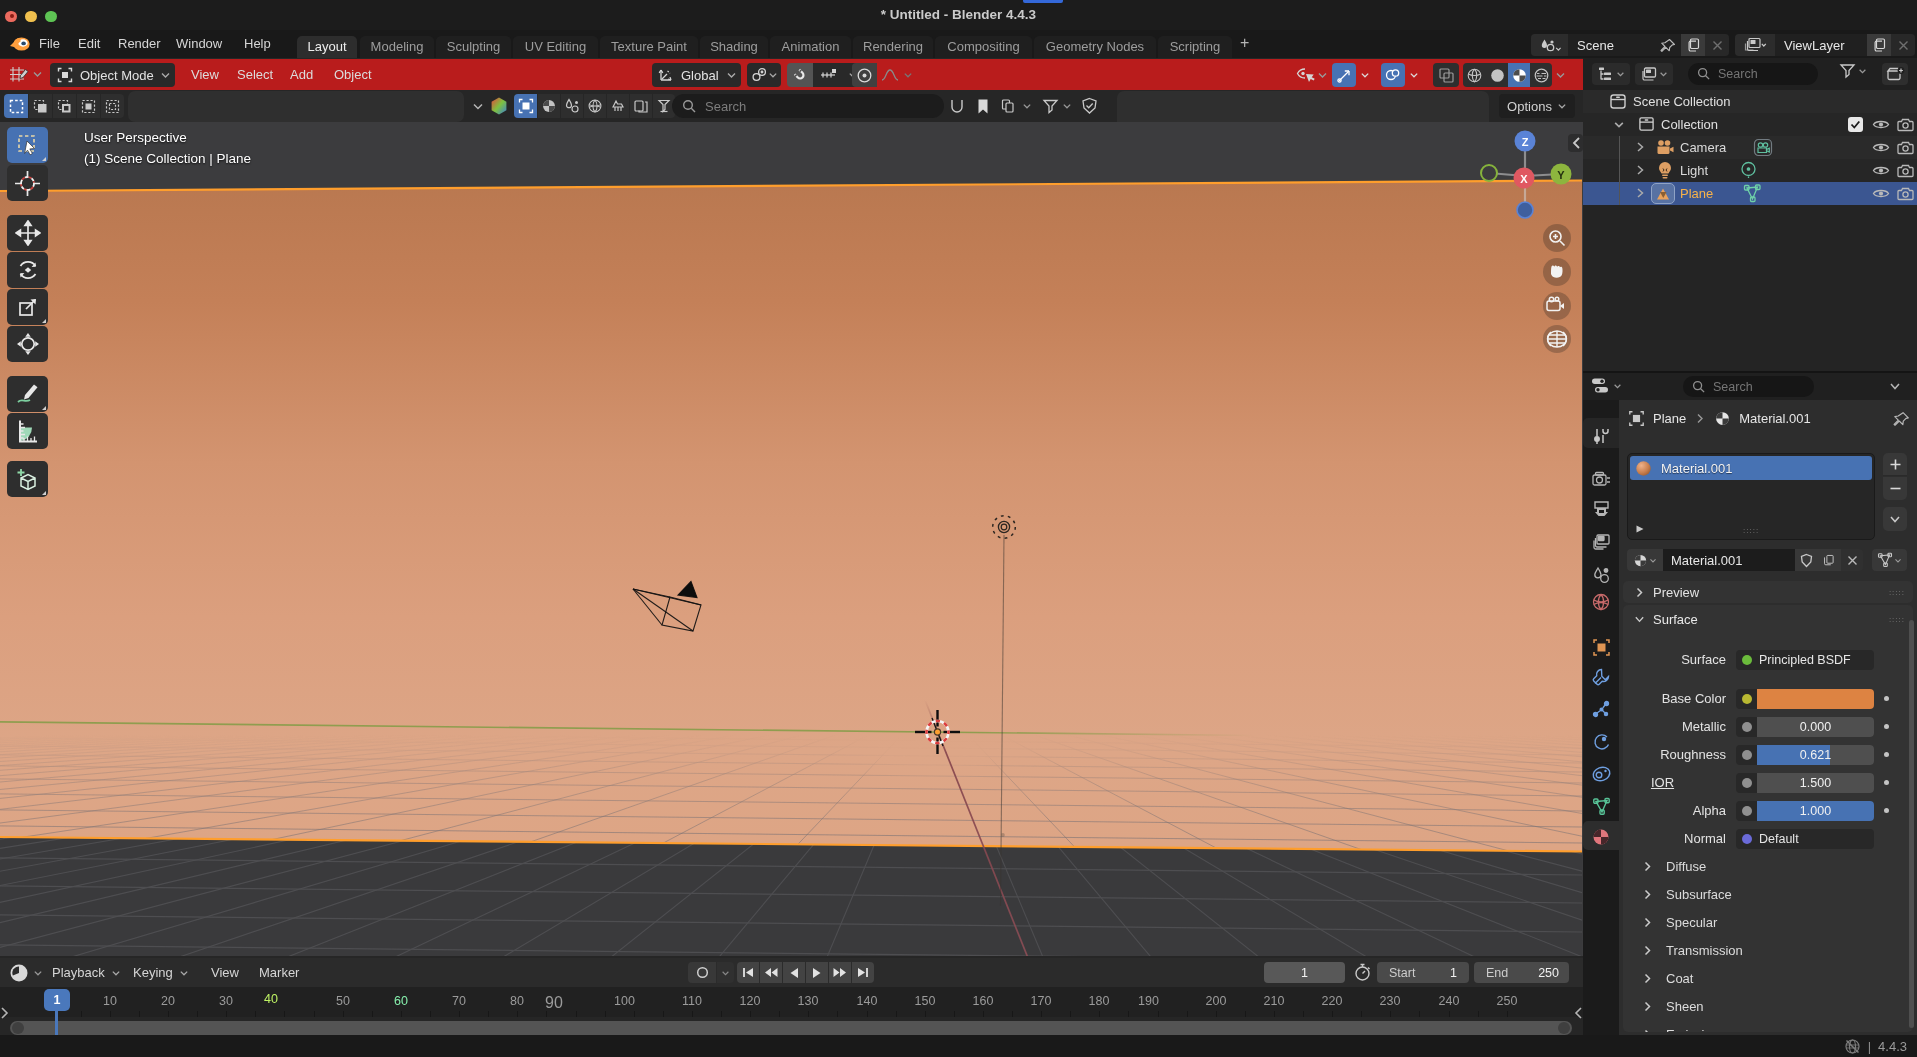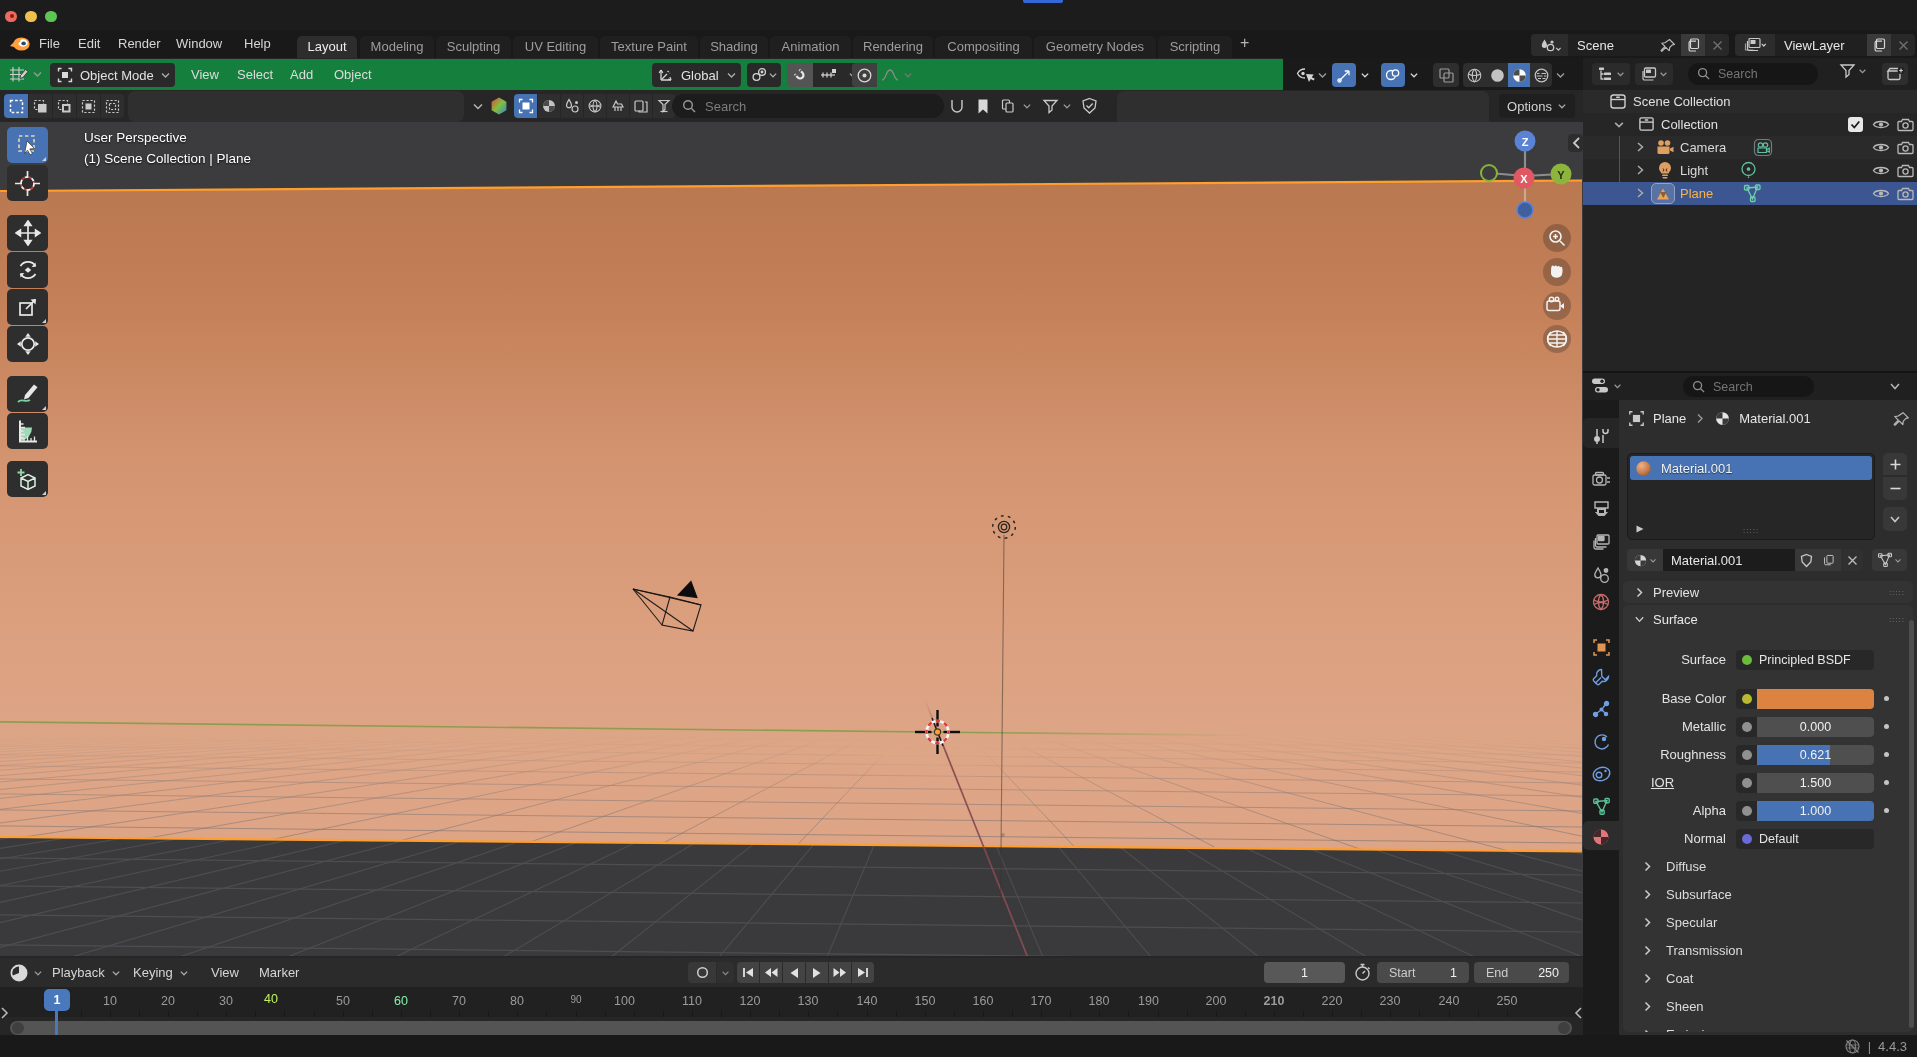--- a/index.html
+++ b/index.html
@@ -14,40 +14,41 @@
 #title { position:absolute; top:7px; left:0; width:100%; text-align:center;
   color:#cbcbcb; font-size:13.5px; font-weight:bold; }
 #bluestrip { position:absolute; left:1023px; top:0; width:40px; height:3px; background:#3468d9; border-radius:0 0 2px 2px;}
 
 #menubar { left:0; top:30px; width:1917px; height:28px; background:#191919; }
 .menu-item { position:absolute; top:6px; color:#d6d6d6; font-size:13px; }
 .tab { position:absolute; top:6px; height:22px; border-radius:5px 5px 0 0;
   background:#1f1f1f; color:#9d9d9d; font-size:13px; text-align:center; line-height:21px;}
 .tab.active { background:#2d2d2d; color:#ededed; }
 
-#vheader { left:0; top:58px; width:1283px; height:32px; background:#15803d; border-top:1px solid #262626;}
+#vheader { left:0; top:58px; width:1583px; height:32px; background:#b91c1c; border-top:1px solid #262626;}
 #tsrow { left:0; top:90px; width:1583px; height:32px; background:#262626; }
 .strip { position:absolute; top:1px; height:31px; background:#2f2f2f; border-radius:7px; }
 .wbtn { position:absolute; background:#292929; border-radius:4px; }
 
 #viewport { left:0; top:122px; width:1583px; height:834px; background:#3c3c3e; overflow:hidden;}
 
 #rightpanel { left:1583px; top:58px; width:334px; height:977px; background:#242424; }
 
 #timeline { left:0; top:956px; width:1583px; height:81px; background:#262626; }
 
 #statusbar { left:0; top:1035px; width:1917px; height:22px; background:#191919; }
 </style>
 </head>
 <body>
 <div id="titlebar" class="abs">
   <div class="tl" style="left:5px; background:#ec6a5e;"></div>
   <div class="abs" style="left:9.5px; top:13.5px; width:4.5px; height:4.5px; border-radius:50%; background:#8c1d13;"></div>
   <div class="tl" style="left:25px; background:#f0c04e;"></div>
   <div class="tl" style="left:45px; background:#5ec454;"></div>
+  <div id="title">* Untitled - Blender 4.4.3</div>
   <div id="bluestrip"></div>
 </div>
 
 <div id="menubar" class="abs">
 
   <svg class="abs" style="left:8px; top:3px;" width="24" height="22" viewBox="0 0 24 22">
     <ellipse cx="13.5" cy="11" rx="8.2" ry="6.6" fill="#ff9f3e"></ellipse>
     <ellipse cx="15" cy="10" rx="4.7" ry="3.7" fill="#fff"></ellipse>
     <ellipse cx="15.6" cy="10.4" rx="2.3" ry="1.9" fill="#2a4a6e"></ellipse>
     <path d="M2 13 L10 5 L13 8 L6 14 Z" fill="#ff9f3e"></path>
@@ -1392,33 +1393,33 @@
     </div>
 <div class="abs" style="left:0; top:31px; width:1583px; height:30px; background:#212121;"></div>
 <div class="abs" style="left:90px; top:38px; width:40px; text-align:center; color:#9b9b9b; font-size:12.5px;">10</div>
     <div class="abs" style="left:148px; top:38px; width:40px; text-align:center; color:#9b9b9b; font-size:12.5px;">20</div>
     <div class="abs" style="left:206px; top:38px; width:40px; text-align:center; color:#9b9b9b; font-size:12.5px;">30</div>
     <div class="abs" style="left:264px; top:36px; width:40px; color:#bef264; font-size:12.5px;">40</div>
     <div class="abs" style="left:323px; top:38px; width:40px; text-align:center; color:#9b9b9b; font-size:12.5px;">50</div>
     <div class="abs" style="left:381px; top:38px; width:40px; text-align:center; color:#86efac; font-size:12.5px;">60</div>
     <div class="abs" style="left:439px; top:38px; width:40px; text-align:center; color:#9b9b9b; font-size:12.5px;">70</div>
     <div class="abs" style="left:497px; top:38px; width:40px; text-align:center; color:#9b9b9b; font-size:12.5px;">80</div>
-    <div class="abs" style="left:556px; top:38px; width:40px; text-align:center; color:#9b9b9b; font-size:10px;">90</div>
+    <div class="abs" style="left:534px; top:38px; width:40px; text-align:center; color:#9b9b9b; font-size:16px;">90</div>
     <div class="abs" style="left:614px; top:38px; width:40px; text-align:left; color:#9b9b9b; font-size:12.5px;">100</div>
     <div class="abs" style="left:672px; top:38px; width:40px; text-align:center; color:#9b9b9b; font-size:12.5px;">110</div>
     <div class="abs" style="left:730px; top:38px; width:40px; text-align:center; color:#9b9b9b; font-size:12.5px;">120</div>
     <div class="abs" style="left:788px; top:38px; width:40px; text-align:center; color:#9b9b9b; font-size:12.5px;">130</div>
     <div class="abs" style="left:847px; top:38px; width:40px; text-align:center; color:#9b9b9b; font-size:12.5px;">140</div>
     <div class="abs" style="left:905px; top:38px; width:40px; text-align:center; color:#9b9b9b; font-size:12.5px;">150</div>
     <div class="abs" style="left:963px; top:38px; width:40px; text-align:center; color:#9b9b9b; font-size:12.5px;">160</div>
     <div class="abs" style="left:1021px; top:38px; width:40px; text-align:center; color:#9b9b9b; font-size:12.5px;">170</div>
     <div class="abs" style="left:1079px; top:38px; width:40px; text-align:center; color:#9b9b9b; font-size:12.5px;">180</div>
     <div class="abs" style="left:1138px; top:38px; width:40px; text-align:left; color:#9b9b9b; font-size:12.5px;">190</div>
     <div class="abs" style="left:1196px; top:38px; width:40px; text-align:center; color:#9b9b9b; font-size:12.5px;">200</div>
-    <div class="abs" style="left:1254px; top:38px; width:40px; text-align:center; color:#9b9b9b; font-size:12.5px;font-weight:bold;">210</div>
+    <div class="abs" style="left:1254px; top:38px; width:40px; text-align:center; color:#9b9b9b; font-size:12.5px;">210</div>
     <div class="abs" style="left:1312px; top:38px; width:40px; text-align:center; color:#9b9b9b; font-size:12.5px;">220</div>
     <div class="abs" style="left:1370px; top:38px; width:40px; text-align:center; color:#9b9b9b; font-size:12.5px;">230</div>
     <div class="abs" style="left:1429px; top:38px; width:40px; text-align:center; color:#9b9b9b; font-size:12.5px;">240</div>
     <div class="abs" style="left:1487px; top:38px; width:40px; text-align:center; color:#9b9b9b; font-size:12.5px;">250</div>
 <div class="abs" style="left:81px; top:55px; width:1px; height:6px; background:#171717;"></div>
     <div class="abs" style="left:110px; top:55px; width:1px; height:6px; background:#171717;"></div>
     <div class="abs" style="left:139px; top:55px; width:1px; height:6px; background:#171717;"></div>
     <div class="abs" style="left:168px; top:55px; width:1px; height:6px; background:#171717;"></div>
     <div class="abs" style="left:197px; top:55px; width:1px; height:6px; background:#171717;"></div>
     <div class="abs" style="left:226px; top:55px; width:1px; height:6px; background:#171717;"></div>

